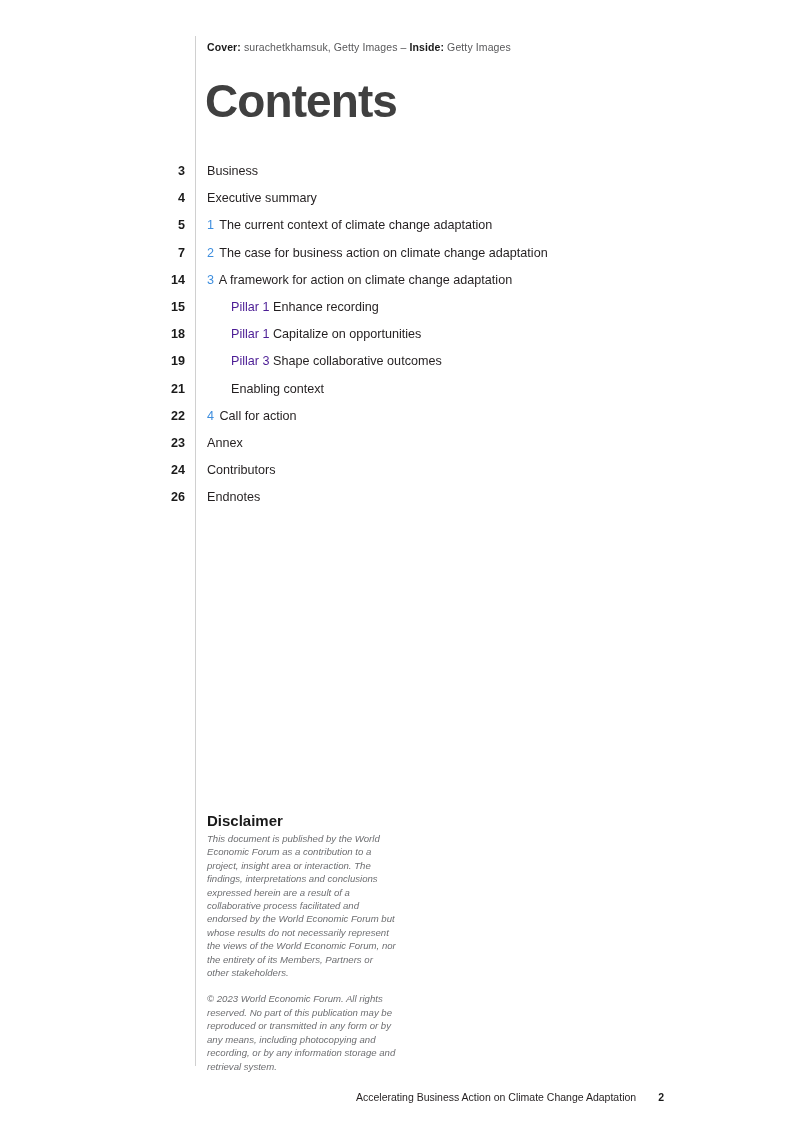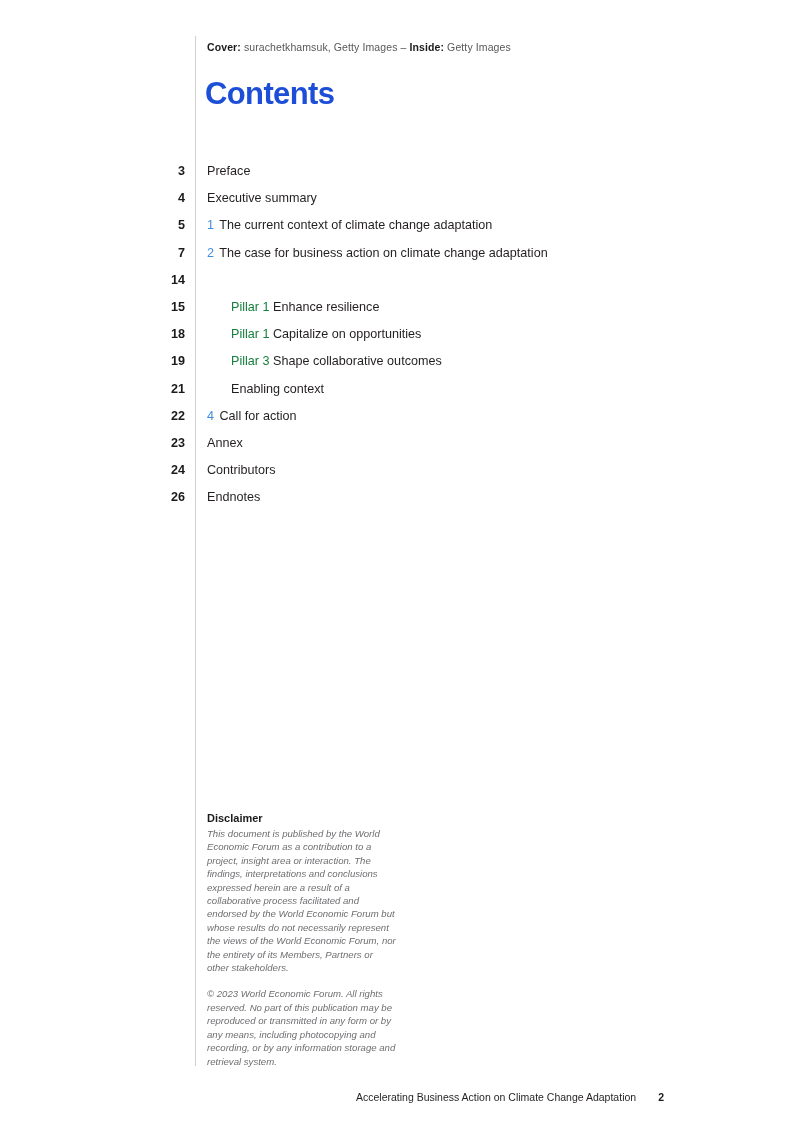--- a/index.html
+++ b/index.html
@@ -46,24 +46,24 @@
     letter-spacing: 0.01em;
   }
   .credits b { color: #1a1a1a; font-weight: 700; }
   .credits .sep { color: #58585a; }
 
   
   .contents-title {
     position: absolute;
     left: 192px;
     top: 72px;
-    font-size: 31px;
+    font-size: 46px;
     font-weight: 700;
     letter-spacing: -0.02em;
-    color: #1d4ed8;
+    color: #404040;
     line-height: 1.0;
     text-align: right;
   }
 
   
   .toc {
     position: absolute;
     left: 0;
     top: 157px;
     width: 802px;
@@ -89,35 +89,35 @@
     color: #231f20;
     line-height: 17px;
     white-space: nowrap;
   }
   .toc-label .chapnum {
     color: #3e8ede;
     font-weight: 400;
     margin-right: 2px;
   }
   .toc-label .pillar {
-    color: #15803d;
+    color: #4c1d95;
   }
   .toc-row.indent .toc-label {
     margin-left: 46px;
   }
 
   
   .disclaimer {
     position: absolute;
     left: 194px;
     top: 806px;
     width: 190px;
   }
   .disclaimer-title {
-    font-size: 11px;
+    font-size: 15px;
     font-weight: 700;
     color: #1a1a1a;
     margin-bottom: 3px;
   }
   .disclaimer-body {
     font-size: 9.6px;
     line-height: 13.4px;
     color: #6d6e71;
     font-style: italic;
   }
@@ -150,40 +150,41 @@
 
   <div class="credits">
     <b>Cover:</b><span> surachetkhamsuk, Getty Images </span><span class="sep">– </span><b>Inside:</b><span> Getty Images</span>
   </div>
 
   <div class="contents-title">Contents</div>
 
   <div class="toc" id="toc-list">
       <div class="toc-row">
         <div class="toc-num">3</div>
-        <div class="toc-label"><span>Preface</span></div>
+        <div class="toc-label"><span>Business</span></div>
       </div>
       <div class="toc-row">
         <div class="toc-num">4</div>
         <div class="toc-label"><span>Executive summary</span></div>
       </div>
       <div class="toc-row">
         <div class="toc-num">5</div>
         <div class="toc-label"><span class="chapnum">1</span> <span>The current context of climate change adaptation</span></div>
       </div>
       <div class="toc-row">
         <div class="toc-num">7</div>
         <div class="toc-label"><span class="chapnum">2</span> <span>The case for business action on climate change adaptation</span></div>
       </div>
       <div class="toc-row">
         <div class="toc-num">14</div>
+        <div class="toc-label"><span class="chapnum">3</span> <span>A framework for action on climate change adaptation</span></div>
       </div>
       <div class="toc-row indent">
         <div class="toc-num">15</div>
-        <div class="toc-label"><span class="pillar">Pillar 1</span> <span>Enhance resilience</span></div>
+        <div class="toc-label"><span class="pillar">Pillar 1</span> <span>Enhance recording</span></div>
       </div>
       <div class="toc-row indent">
         <div class="toc-num">18</div>
         <div class="toc-label"><span class="pillar">Pillar 1</span> <span>Capitalize on opportunities</span></div>
       </div>
       <div class="toc-row indent">
         <div class="toc-num">19</div>
         <div class="toc-label"><span class="pillar">Pillar 3</span> <span>Shape collaborative outcomes</span></div>
       </div>
       <div class="toc-row indent">

